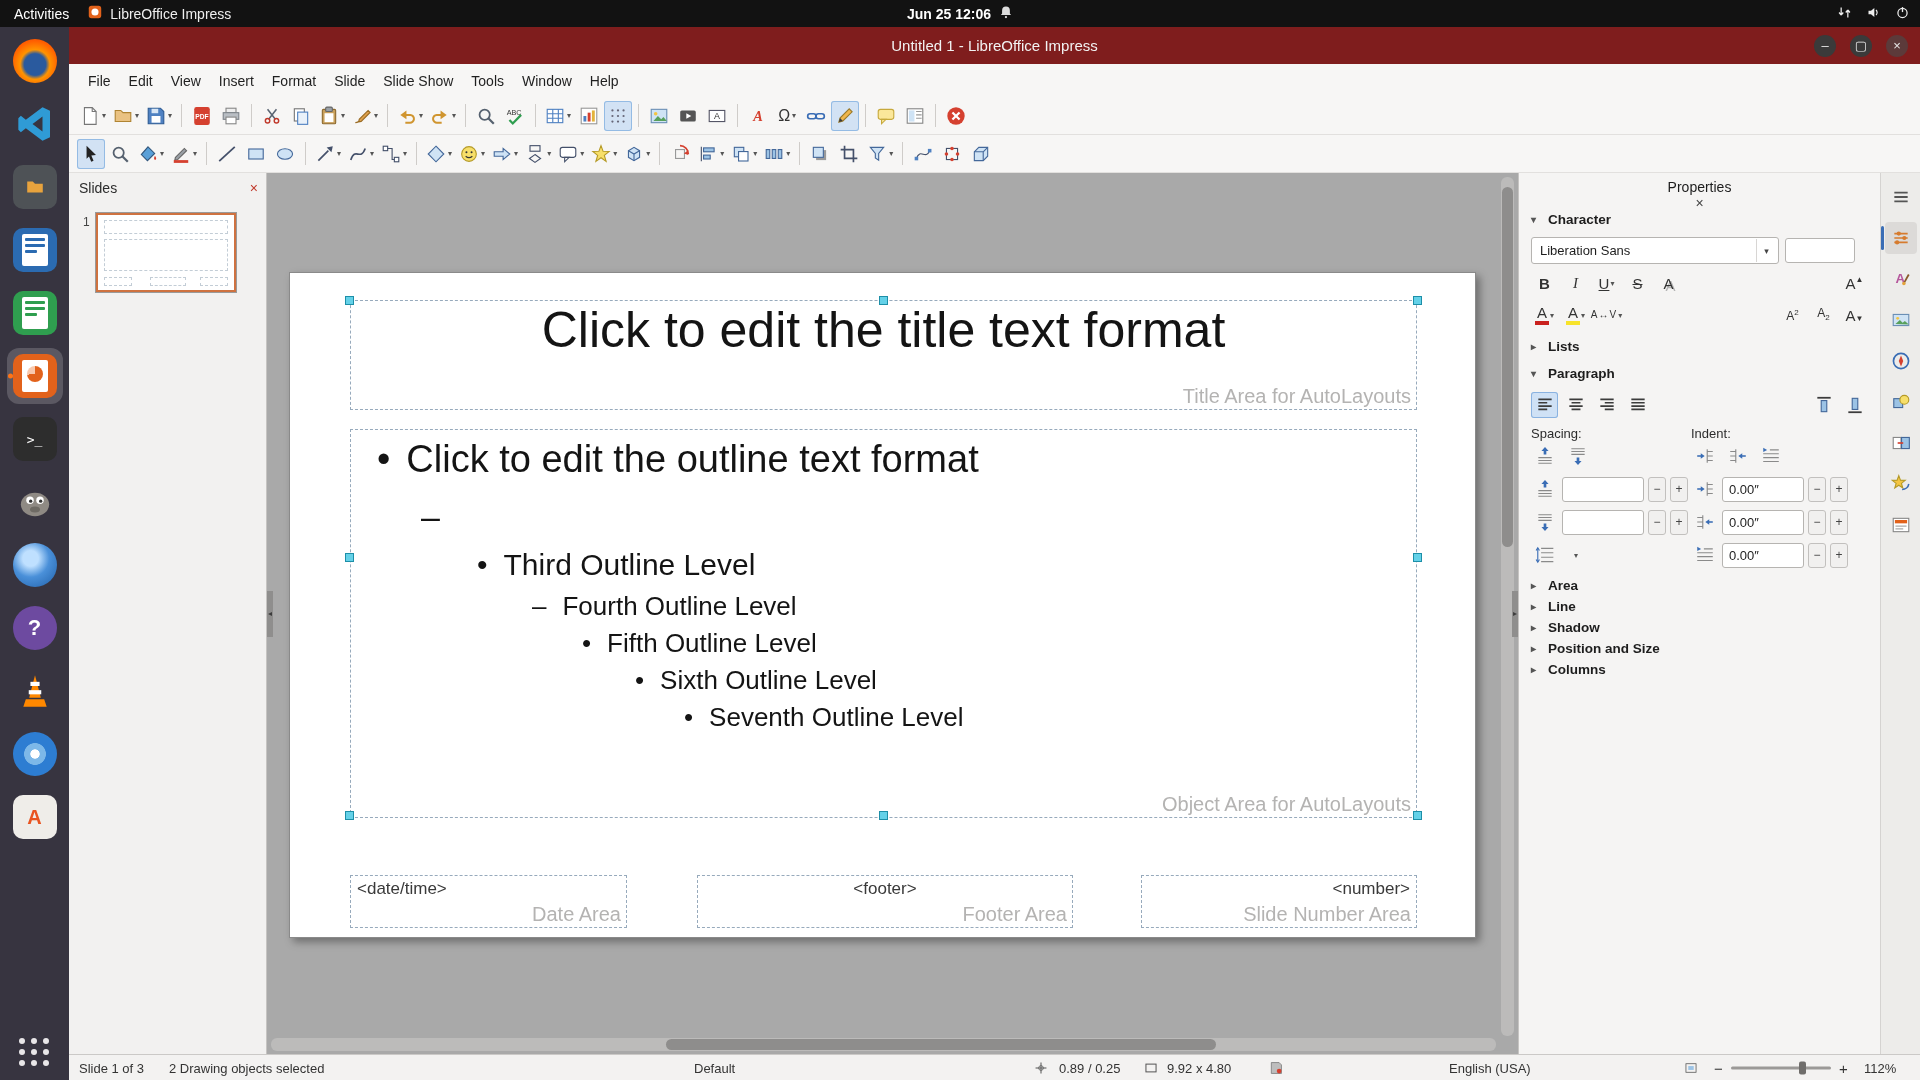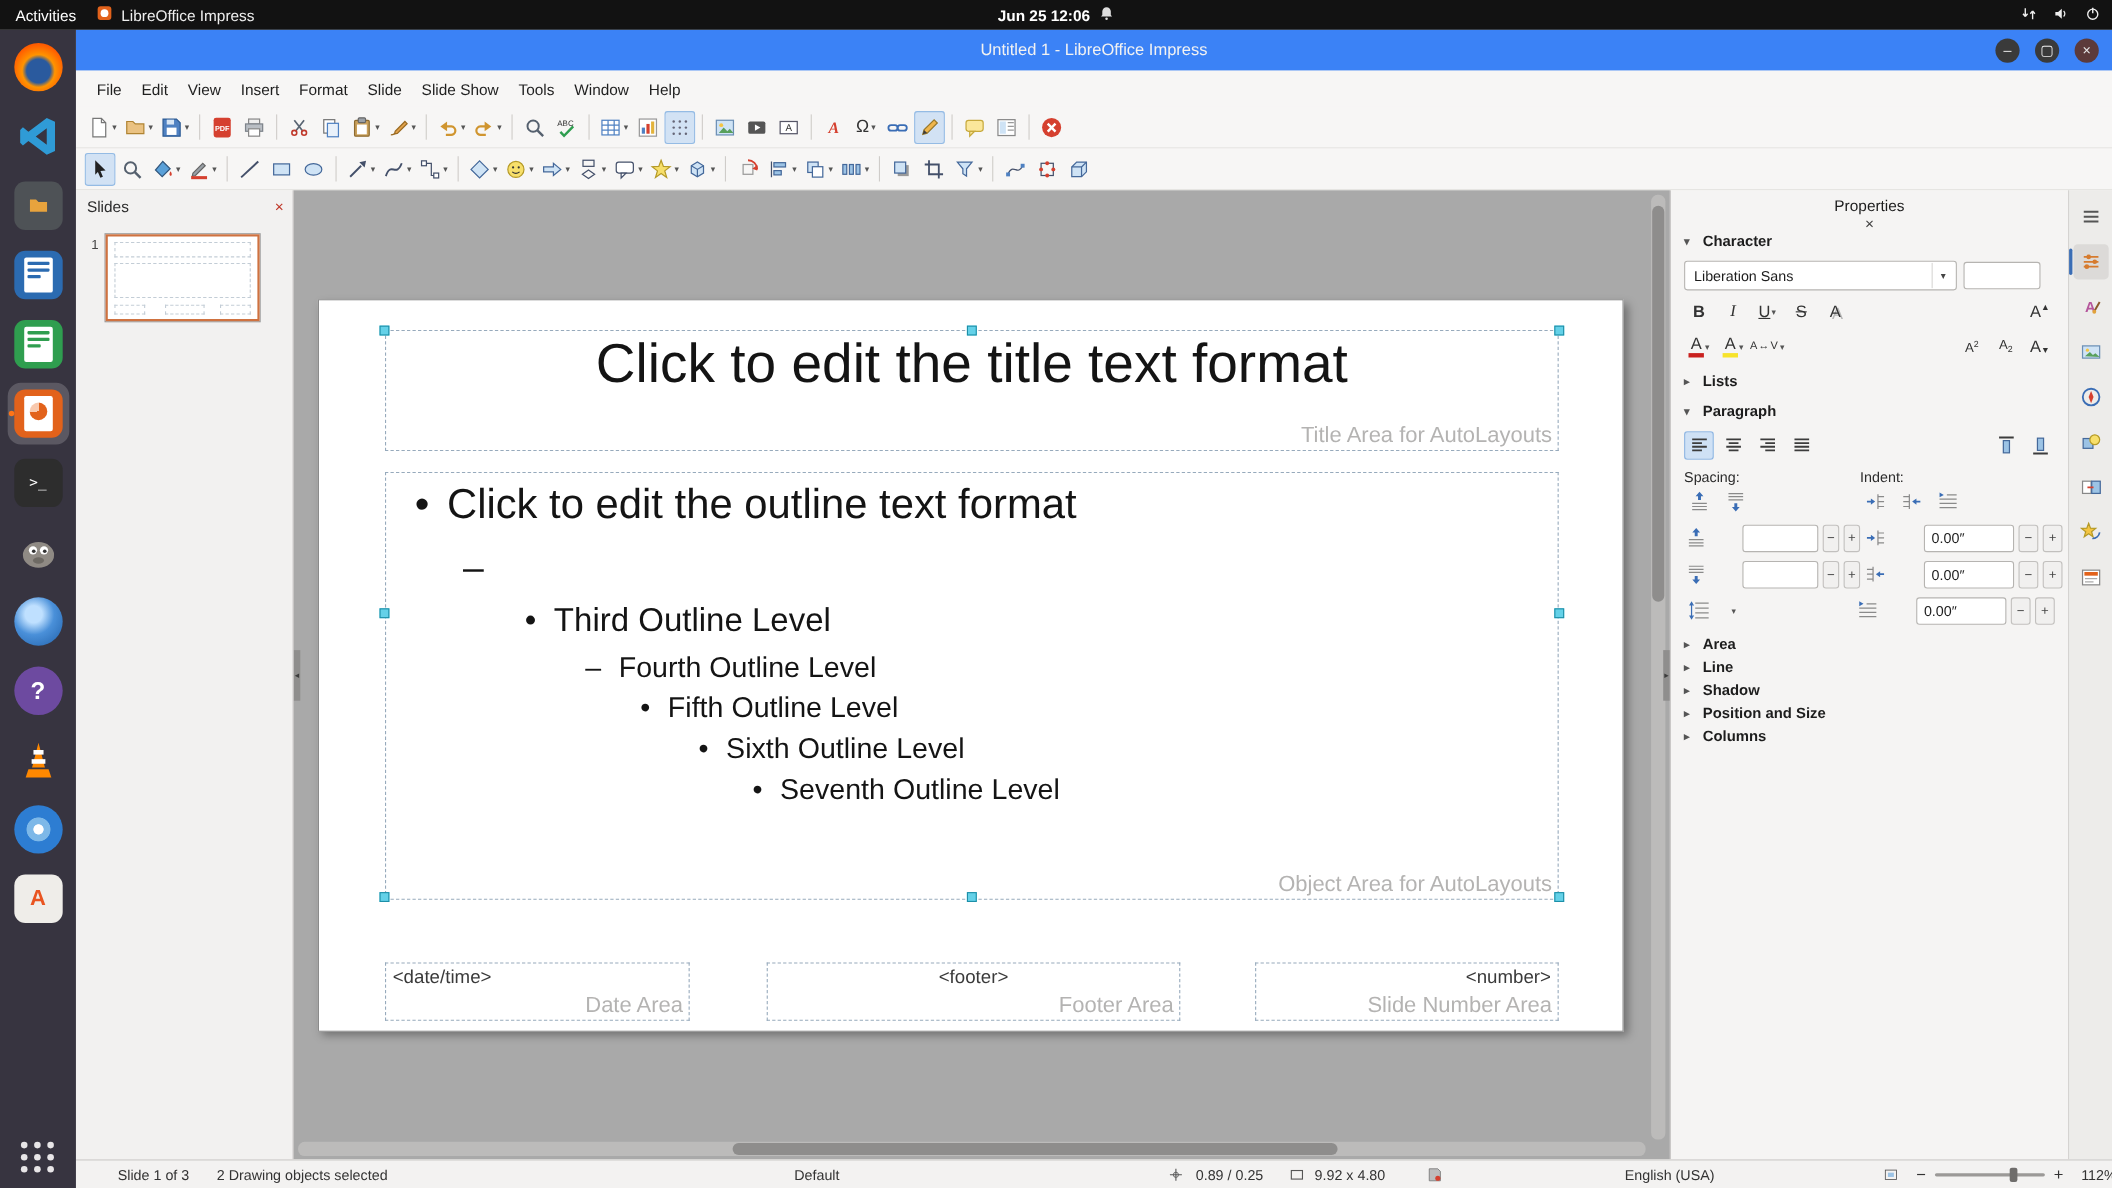--- a/index.html
+++ b/index.html
@@ -25,21 +25,21 @@
   .run-dot { position:absolute; left:1px; top:50%; transform:translateY(-50%); width:5px; height:5px; border-radius:50%; background:#ff7417; }
   .lo-doc { width:26px; height:32px; background:#fff; border-radius:2px; padding:4px 3px; display:flex; flex-direction:column; gap:3px; }
   .lo-doc i { display:block; height:3px; border-radius:1px; }
   .imp-pie { width:16px; height:16px; margin:2px auto; border-radius:50%;
     background:conic-gradient(#e2621b 0 265deg, #f8c9ae 265deg 360deg); }
   .show-apps { margin-top:auto; margin-bottom:8px; display:grid; grid-template-columns:repeat(3,7px); grid-gap:5px; }
   .show-apps b { width:6px; height:6px; border-radius:50%; background:#e8e6e8; }
 
   
   .app { position:absolute; left:69px; top:27px; width:1851px; height:1053px; display:flex; flex-direction:column; background:#f7f6f5; }
-  .titlebar { height:37px; background:#3b82f6; color:#f2f2f2; font-size:15px; display:flex; align-items:center; justify-content:center; position:relative; flex:0 0 auto; }
+  .titlebar { height:37px; background:#7f1d1d; color:#f2f2f2; font-size:15px; display:flex; align-items:center; justify-content:center; position:relative; flex:0 0 auto; }
   .win-btns { position:absolute; right:12px; top:0; height:37px; display:flex; align-items:center; gap:14px; }
   .win-btn { width:22px; height:22px; border-radius:50%; background:#3a3a3a; color:#e8e8e8; display:flex; align-items:center; justify-content:center; font-size:13px; line-height:1; }
   .win-btn.close { background:#5c3a3a; }
 
   .menubar { height:33px; background:#f7f6f5; display:flex; align-items:center; padding-left:10px; font-size:14px; color:#1f1f1f; flex:0 0 auto; }
   .menu-item { padding:5px 9px; border-radius:3px; white-space:nowrap; }
 
   .toolbar { height:38px; background:#f7f6f5; border-bottom:1px solid #e2e0de; display:flex; align-items:center; padding-left:8px; gap:1px; flex:0 0 auto; }
   .tb-btn { height:30px; min-width:28px; padding:0 3px; border-radius:3px; display:flex; align-items:center; justify-content:center; }
   .tb-btn.active { background:#d2e2f4; box-shadow:inset 0 0 0 1px #94bbe4; }
@@ -111,33 +111,33 @@
   .colstack { display:flex; flex-direction:column; align-items:center; line-height:1; }
   .colorbar { width:14px; height:4px; margin-top:1px; }
   .pp-labels { display:flex; margin:8px 0 2px 0; color:#2c2c2c; }
   .pp-labels span:first-child { width:160px; }
   .pp-2col { display:flex; margin:2px 0; }
   .pp-2col .lcol { width:160px; display:flex; gap:6px; }
   .pp-2col .rcol { flex:1; display:flex; gap:6px; }
   .fld-row { display:flex; align-items:center; margin:7px 0; }
   .fld-l { width:160px; display:flex; align-items:center; gap:4px; }
   .fld-r { flex:1; display:flex; align-items:center; gap:4px; }
-  .fld { width:82px; height:25px; background:#fff; border:1px solid #b6b4b1; border-radius:3px; display:flex; align-items:center; padding:0 6px; font-size:13px;margin-left:27px; }
+  .fld { width:82px; height:25px; background:#fff; border:1px solid #b6b4b1; border-radius:3px; display:flex; align-items:center; padding:0 6px; font-size:13px; }
   .stp { width:18px; height:25px; border:1px solid #c2c0be; border-radius:3px; background:#f1f0ef; display:flex; align-items:center; justify-content:center; font-size:12px; color:#444; }
   .pp-collapsed { display:flex; align-items:center; gap:7px; height:21px; font-weight:bold; font-size:13.5px; }
 
   
   .tabstrip { width:40px; flex:0 0 auto; background:#edecea; border-left:1px solid #d5d3d1; display:flex; flex-direction:column; align-items:center; padding-top:8px; gap:9px; }
   .tab-btn { width:32px; height:32px; border-radius:4px; display:flex; align-items:center; justify-content:center; position:relative; }
   .tab-btn.active { background:#dcdad8; }
   .tab-btn.active::before { content:""; position:absolute; left:-4px; top:4px; bottom:4px; width:3px; background:#3a6db5; border-radius:2px; }
 
   
   .statusbar { height:26px; background:#f3f2f1; border-top:1px solid #cbc9c7; position:relative; font-size:13px; color:#333; flex:0 0 auto; }
-  .sb { position:absolute; top:50%; transform:translateY(-50%); white-space:nowrap; display:flex; align-items:center; gap:5px;margin-left:28px; }
+  .sb { position:absolute; top:50%; transform:translateY(-50%); white-space:nowrap; display:flex; align-items:center; gap:5px; }
   .zoom-track { width:100px; height:3px; background:#9b9997; border-radius:2px; position:relative; }
   .zoom-thumb { position:absolute; top:-5px; left:68px; width:7px; height:13px; background:#6f6d6b; border-radius:2px; }
 </style>
 </head>
 <body>
 
 <div class="screen">
 
   <div class="topbar">
     <div class="tb-left">

